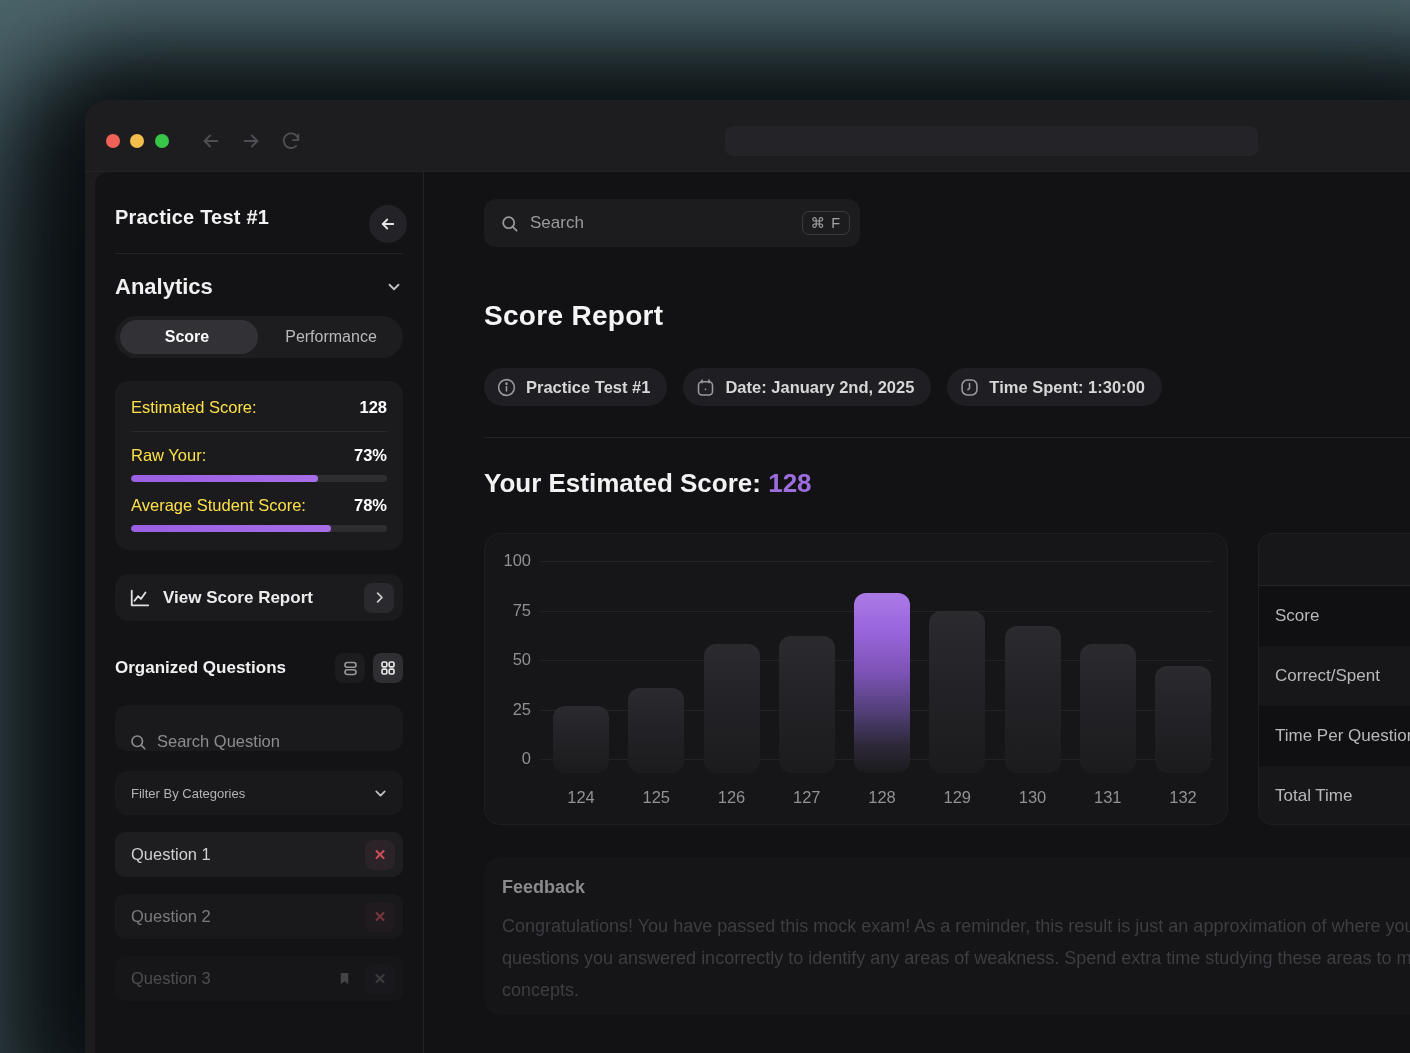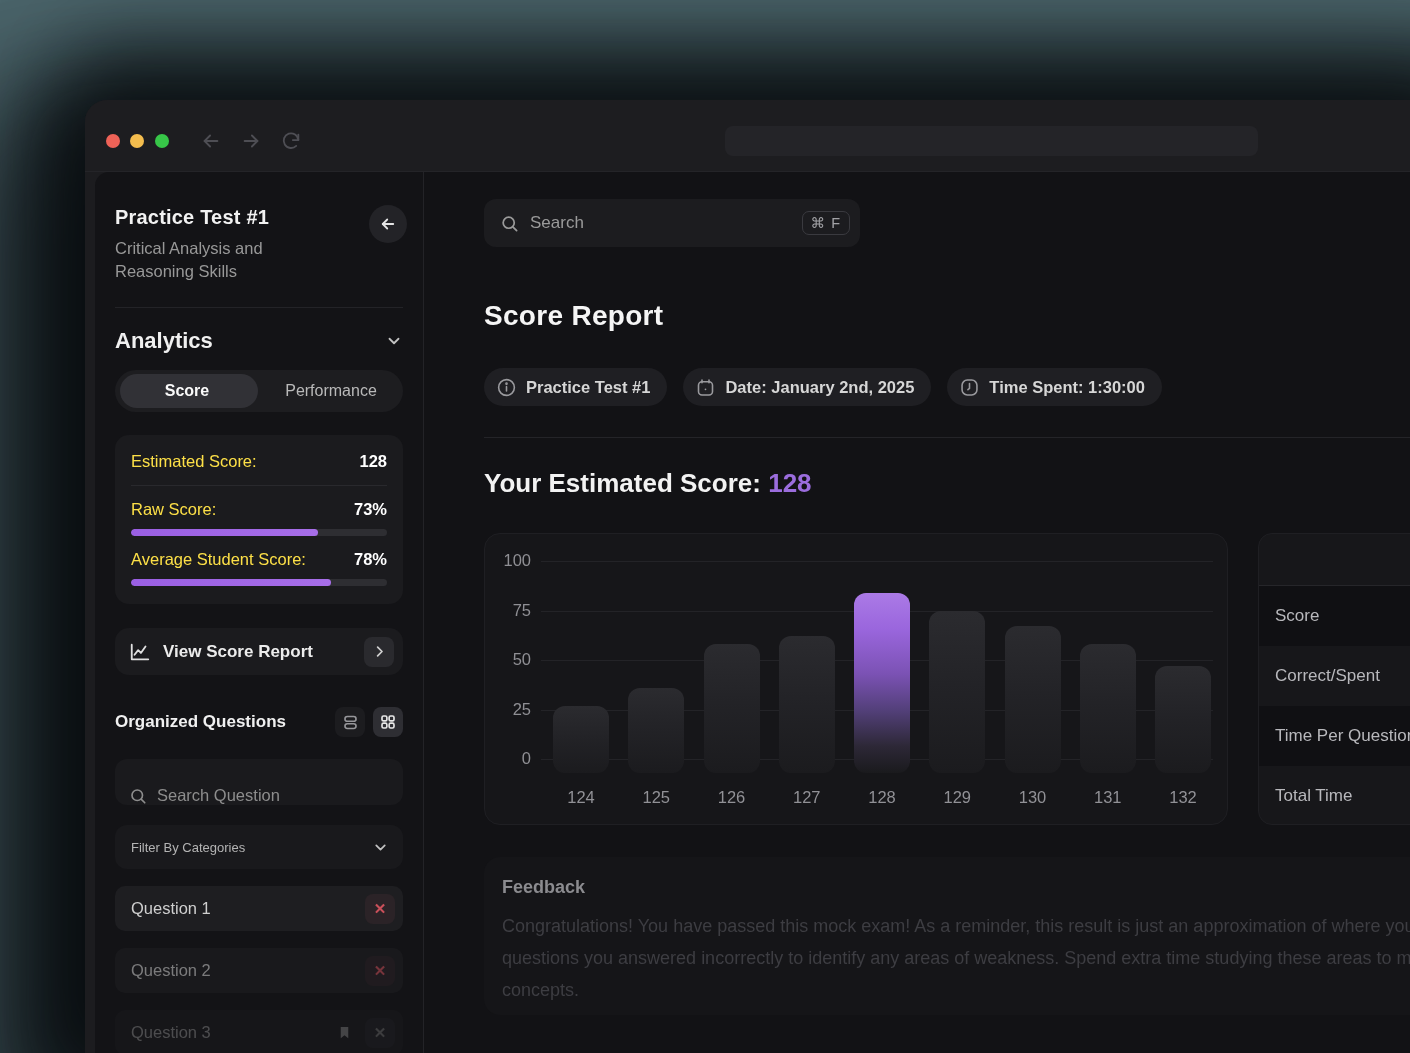--- a/index.html
+++ b/index.html
@@ -109,21 +109,20 @@
       </svg>
     <svg class="nav-ic" style="left:195px;" viewBox="0 0 24 24" fill="none" stroke="currentColor" stroke-width="2" stroke-linecap="round" stroke-linejoin="round">
         <path d="M20 11a8 8 0 1 0-2.3 6.3"></path>
         <path d="M20 5v6h-6"></path>
       </svg>
     <div class="urlbar"></div>
   </div>
 
   <div class="sidebar">
     <div class="sb-title">Practice Test #1</div>
-    <div class="sb-sub">Critical Analysis and Reasoning Skills</div>
     <div class="back-circle">
       <svg width="18" height="18" viewBox="0 0 24 24" fill="none" stroke="currentColor" stroke-width="2.4" stroke-linecap="round" stroke-linejoin="round">
           <path d="M19 12H5"></path>
           <path d="M11 6l-6 6 6 6"></path>
         </svg>
     </div>
     <div class="sb-divider"></div>
 
     <div class="sb-section">
       <span class="sb-section-label">Analytics</span>
@@ -138,21 +137,21 @@
       <div class="toggle-opt inactive">Performance</div>
     </div>
 
     <div class="score-card">
       <div class="sc-row">
         <span class="sc-label">Estimated Score:</span>
         <span class="sc-value">128</span>
       </div>
       <div class="sc-divider"></div>
       <div class="sc-row">
-        <span class="sc-label">Raw Score:</span>
+        <span class="sc-label">Raw Your:</span>
         <span class="sc-value">73%</span>
       </div>
       <div class="track">
           <div class="fill" style="width: 73%;"></div>
         </div>
       <div class="sc-row mt14">
         <span class="sc-label">Average Student Score:</span>
         <span class="sc-value">78%</span>
       </div>
       <div class="track">

